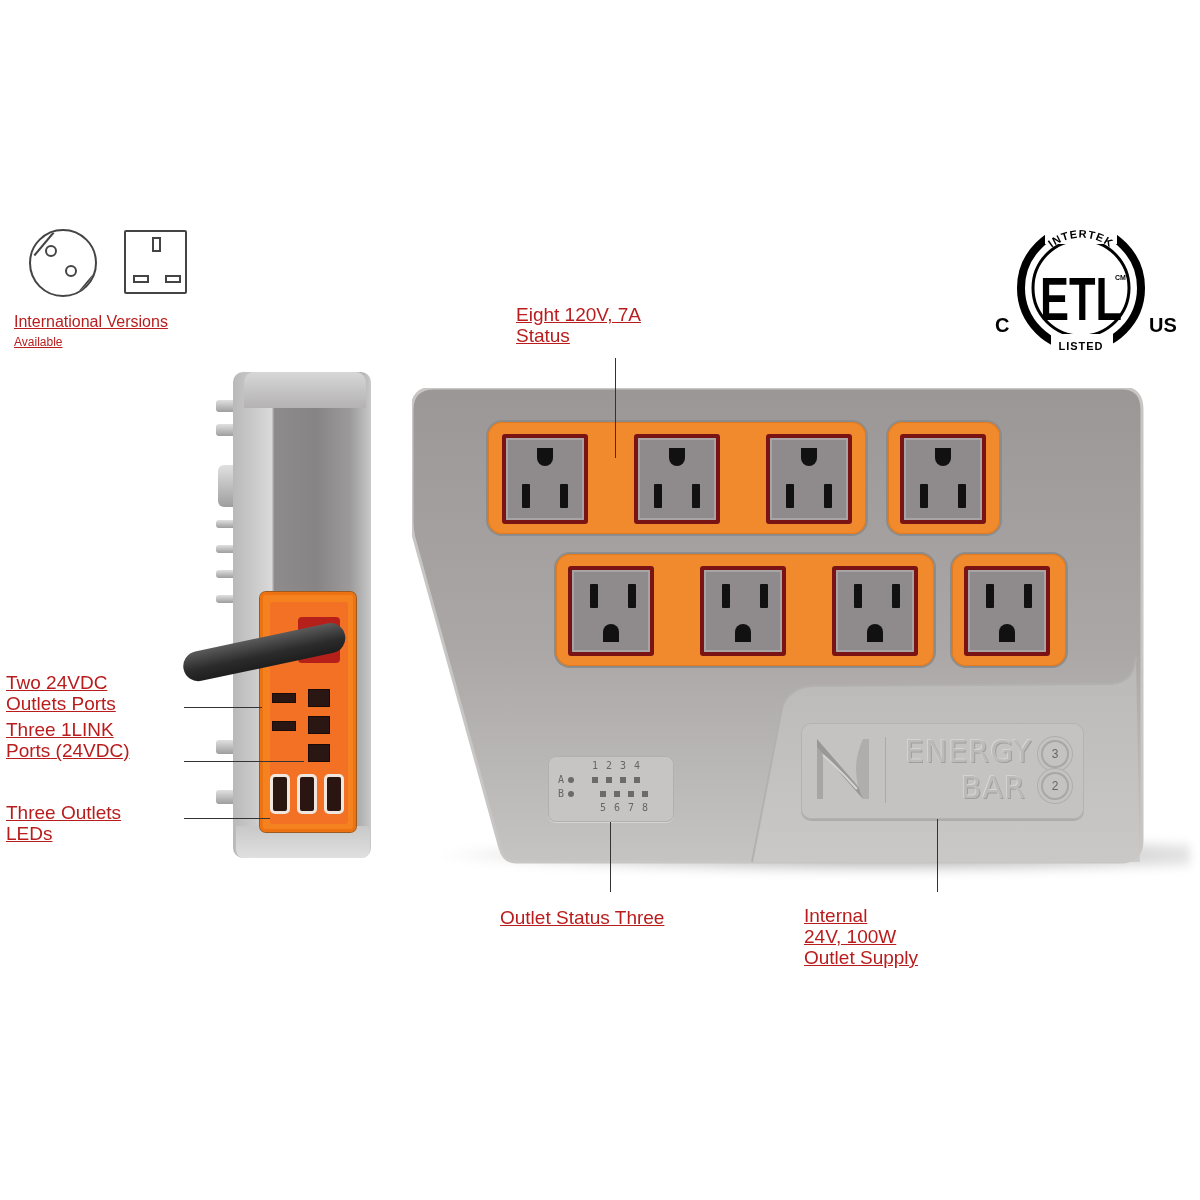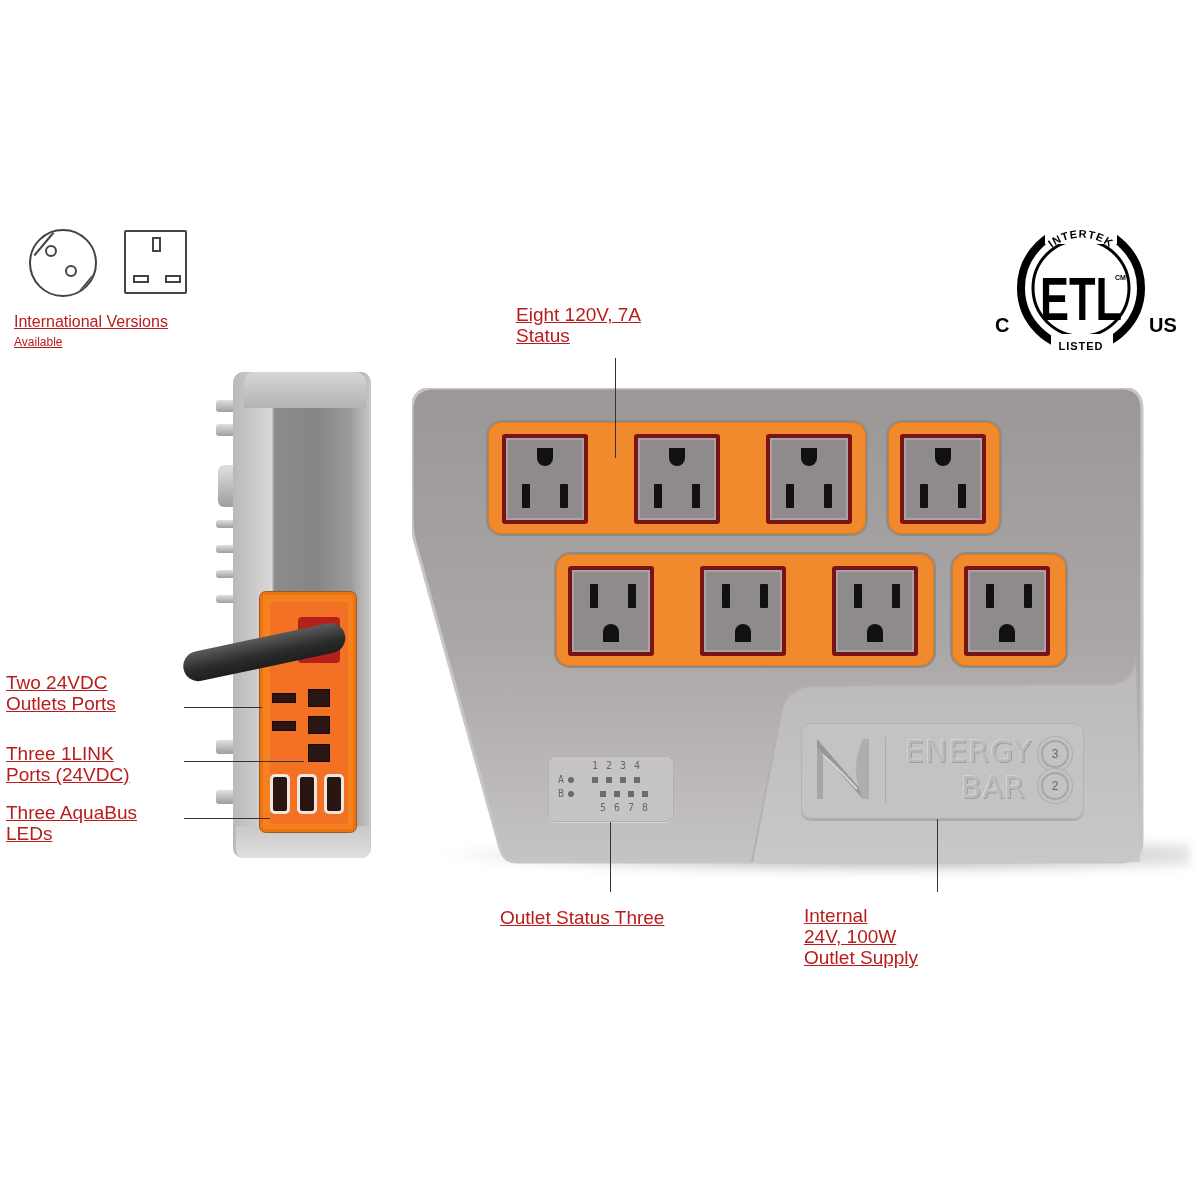--- a/index.html
+++ b/index.html
@@ -246,23 +246,23 @@
   <div class="usb" style="left:297px;top:774px;"></div>
   <div class="usb" style="left:324px;top:774px;"></div>
 </div>
 
 <div class="label" style="left:6px;top:672px;width:174px;">
   <div>Two 24VDC</div>
   <div>Outlets Ports</div>
 </div>
 <div class="leader" style="left:184px;top:707px;width:78px;height:1px;"></div>
 
-<div class="label" style="left:6px;top:743px;width:174px;">
+<div class="label" style="left:6px;top:719px;width:174px;">
   <div>Three 1LINK</div>
   <div>Ports (24VDC)</div>
 </div>
 <div class="leader" style="left:184px;top:761px;width:120px;height:1px;"></div>
 
 <div class="label" style="left:6px;top:802px;width:174px;">
-  <div>Three AquaBus</div>
+  <div>Three Outlets</div>
   <div>LEDs</div>
 </div>
 <div class="leader" style="left:184px;top:818px;width:86px;height:1px;"></div>
 
 </body></html>

